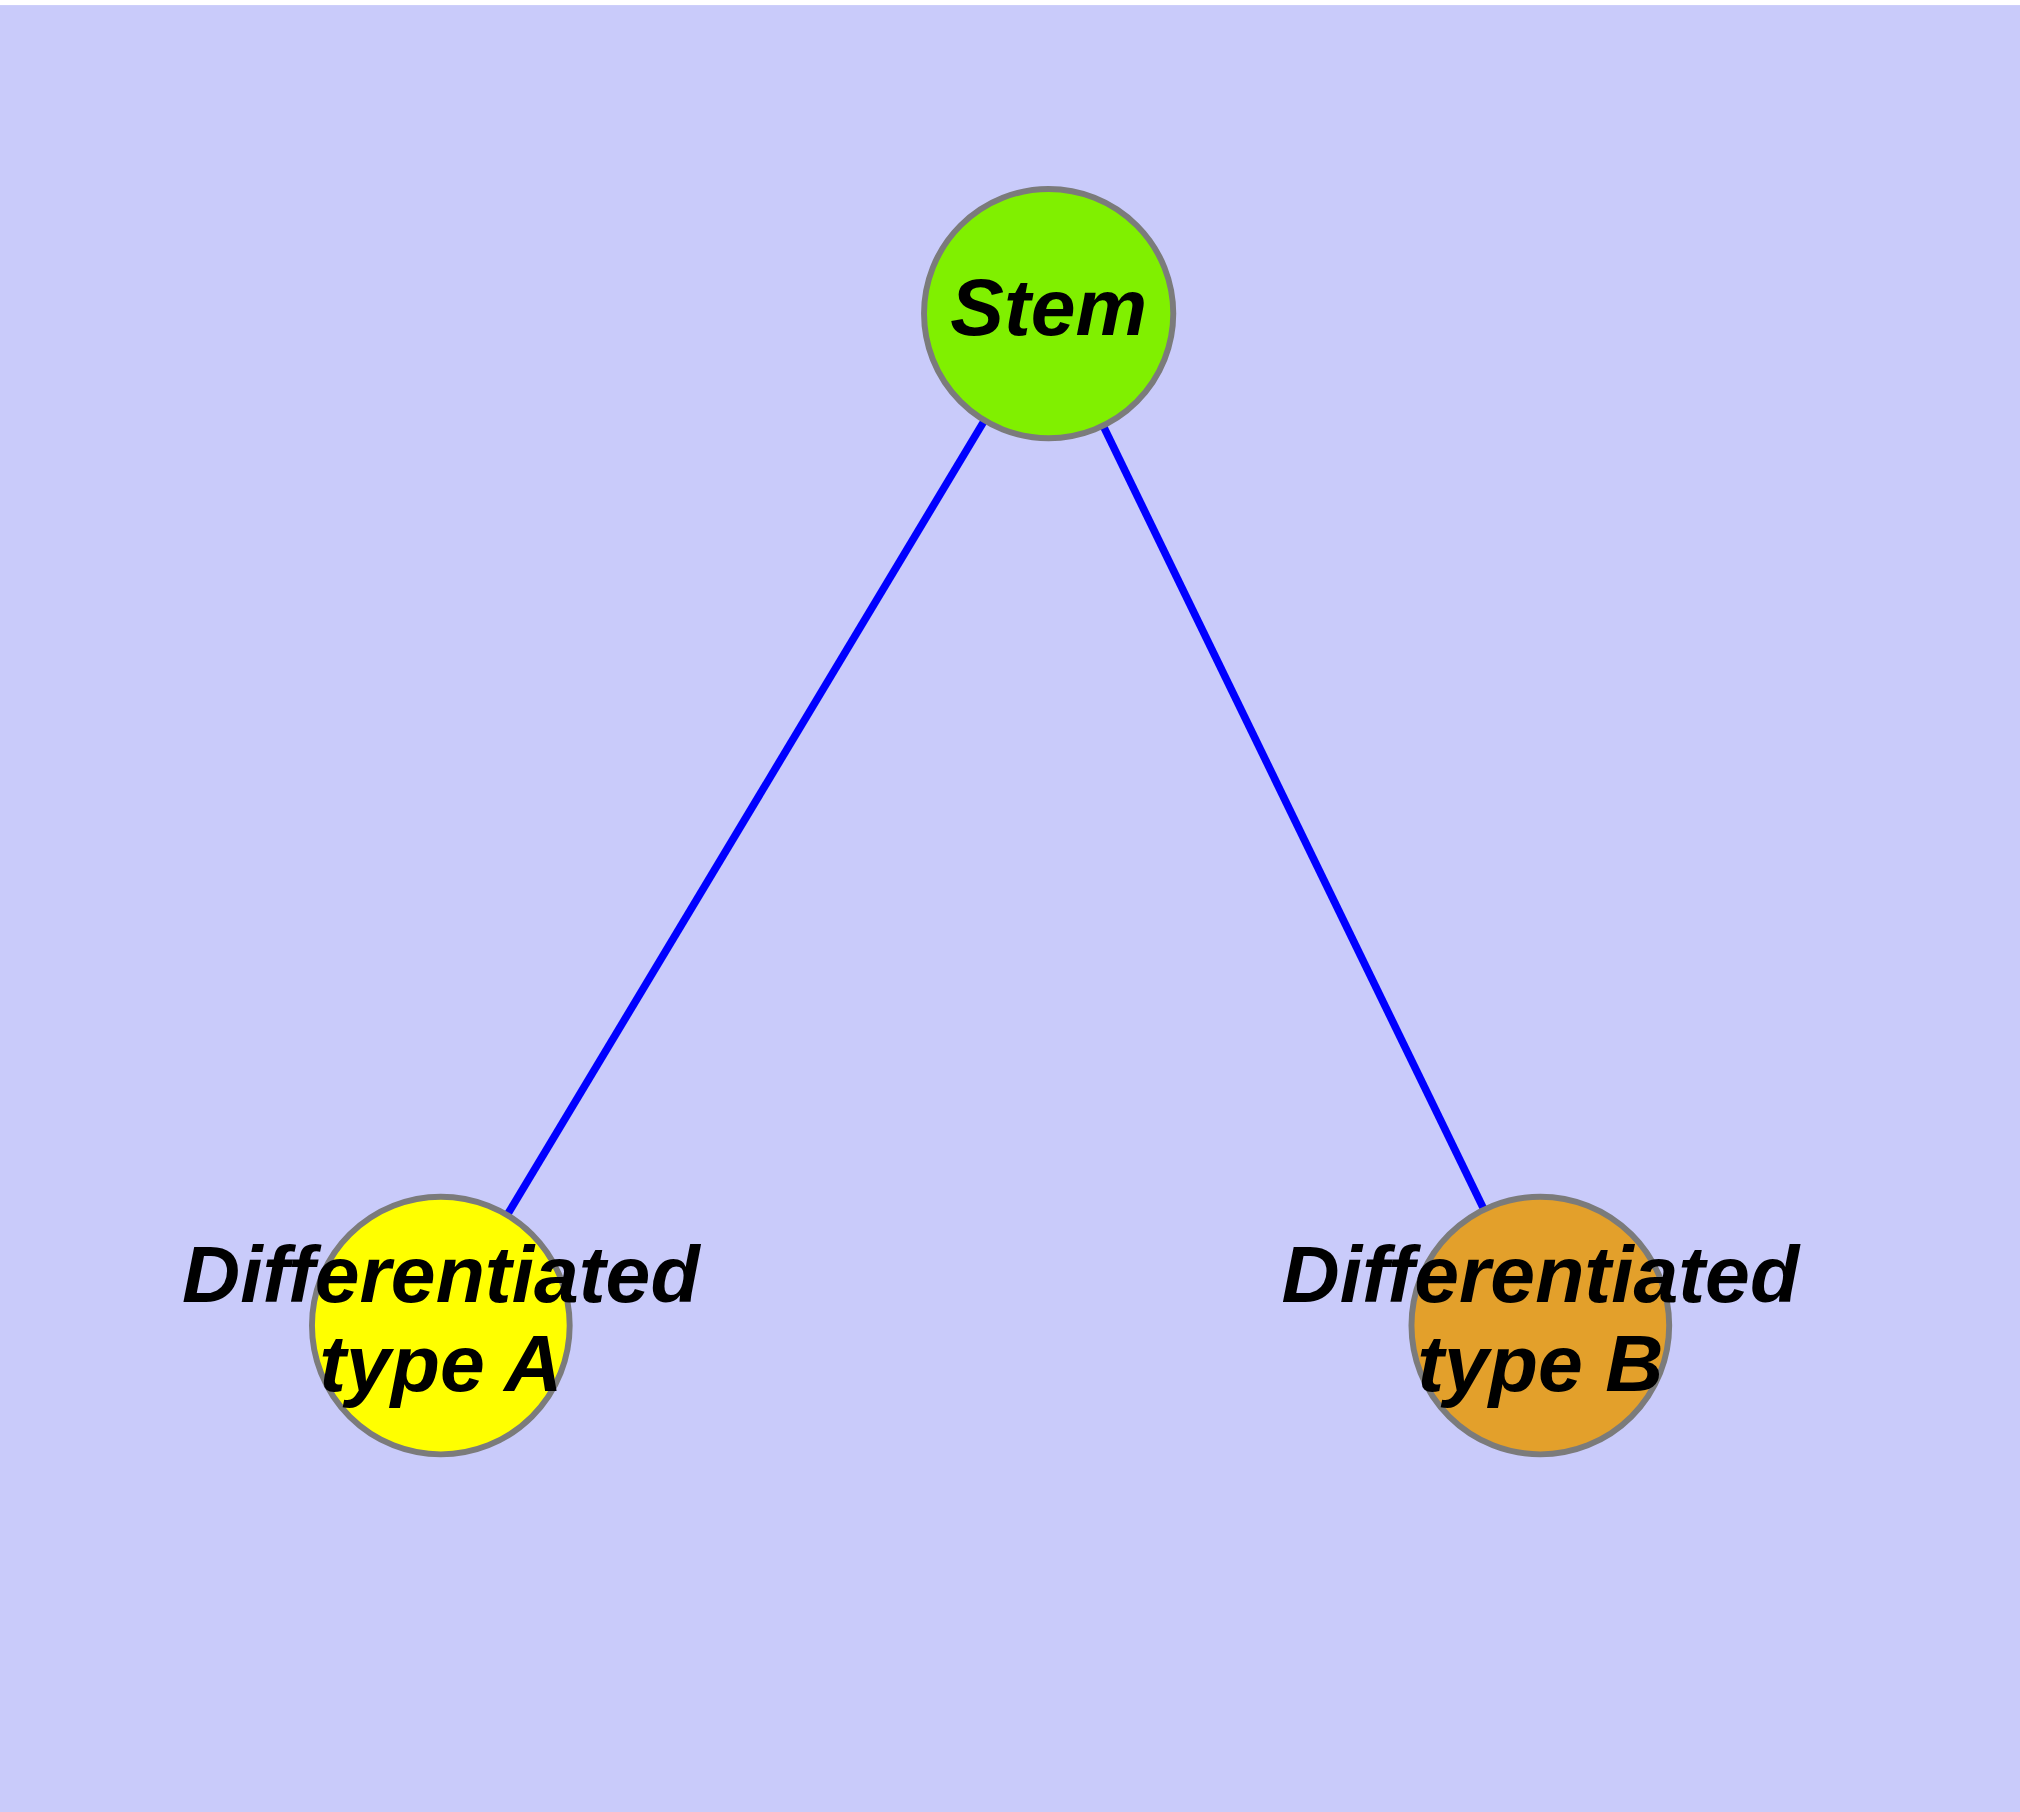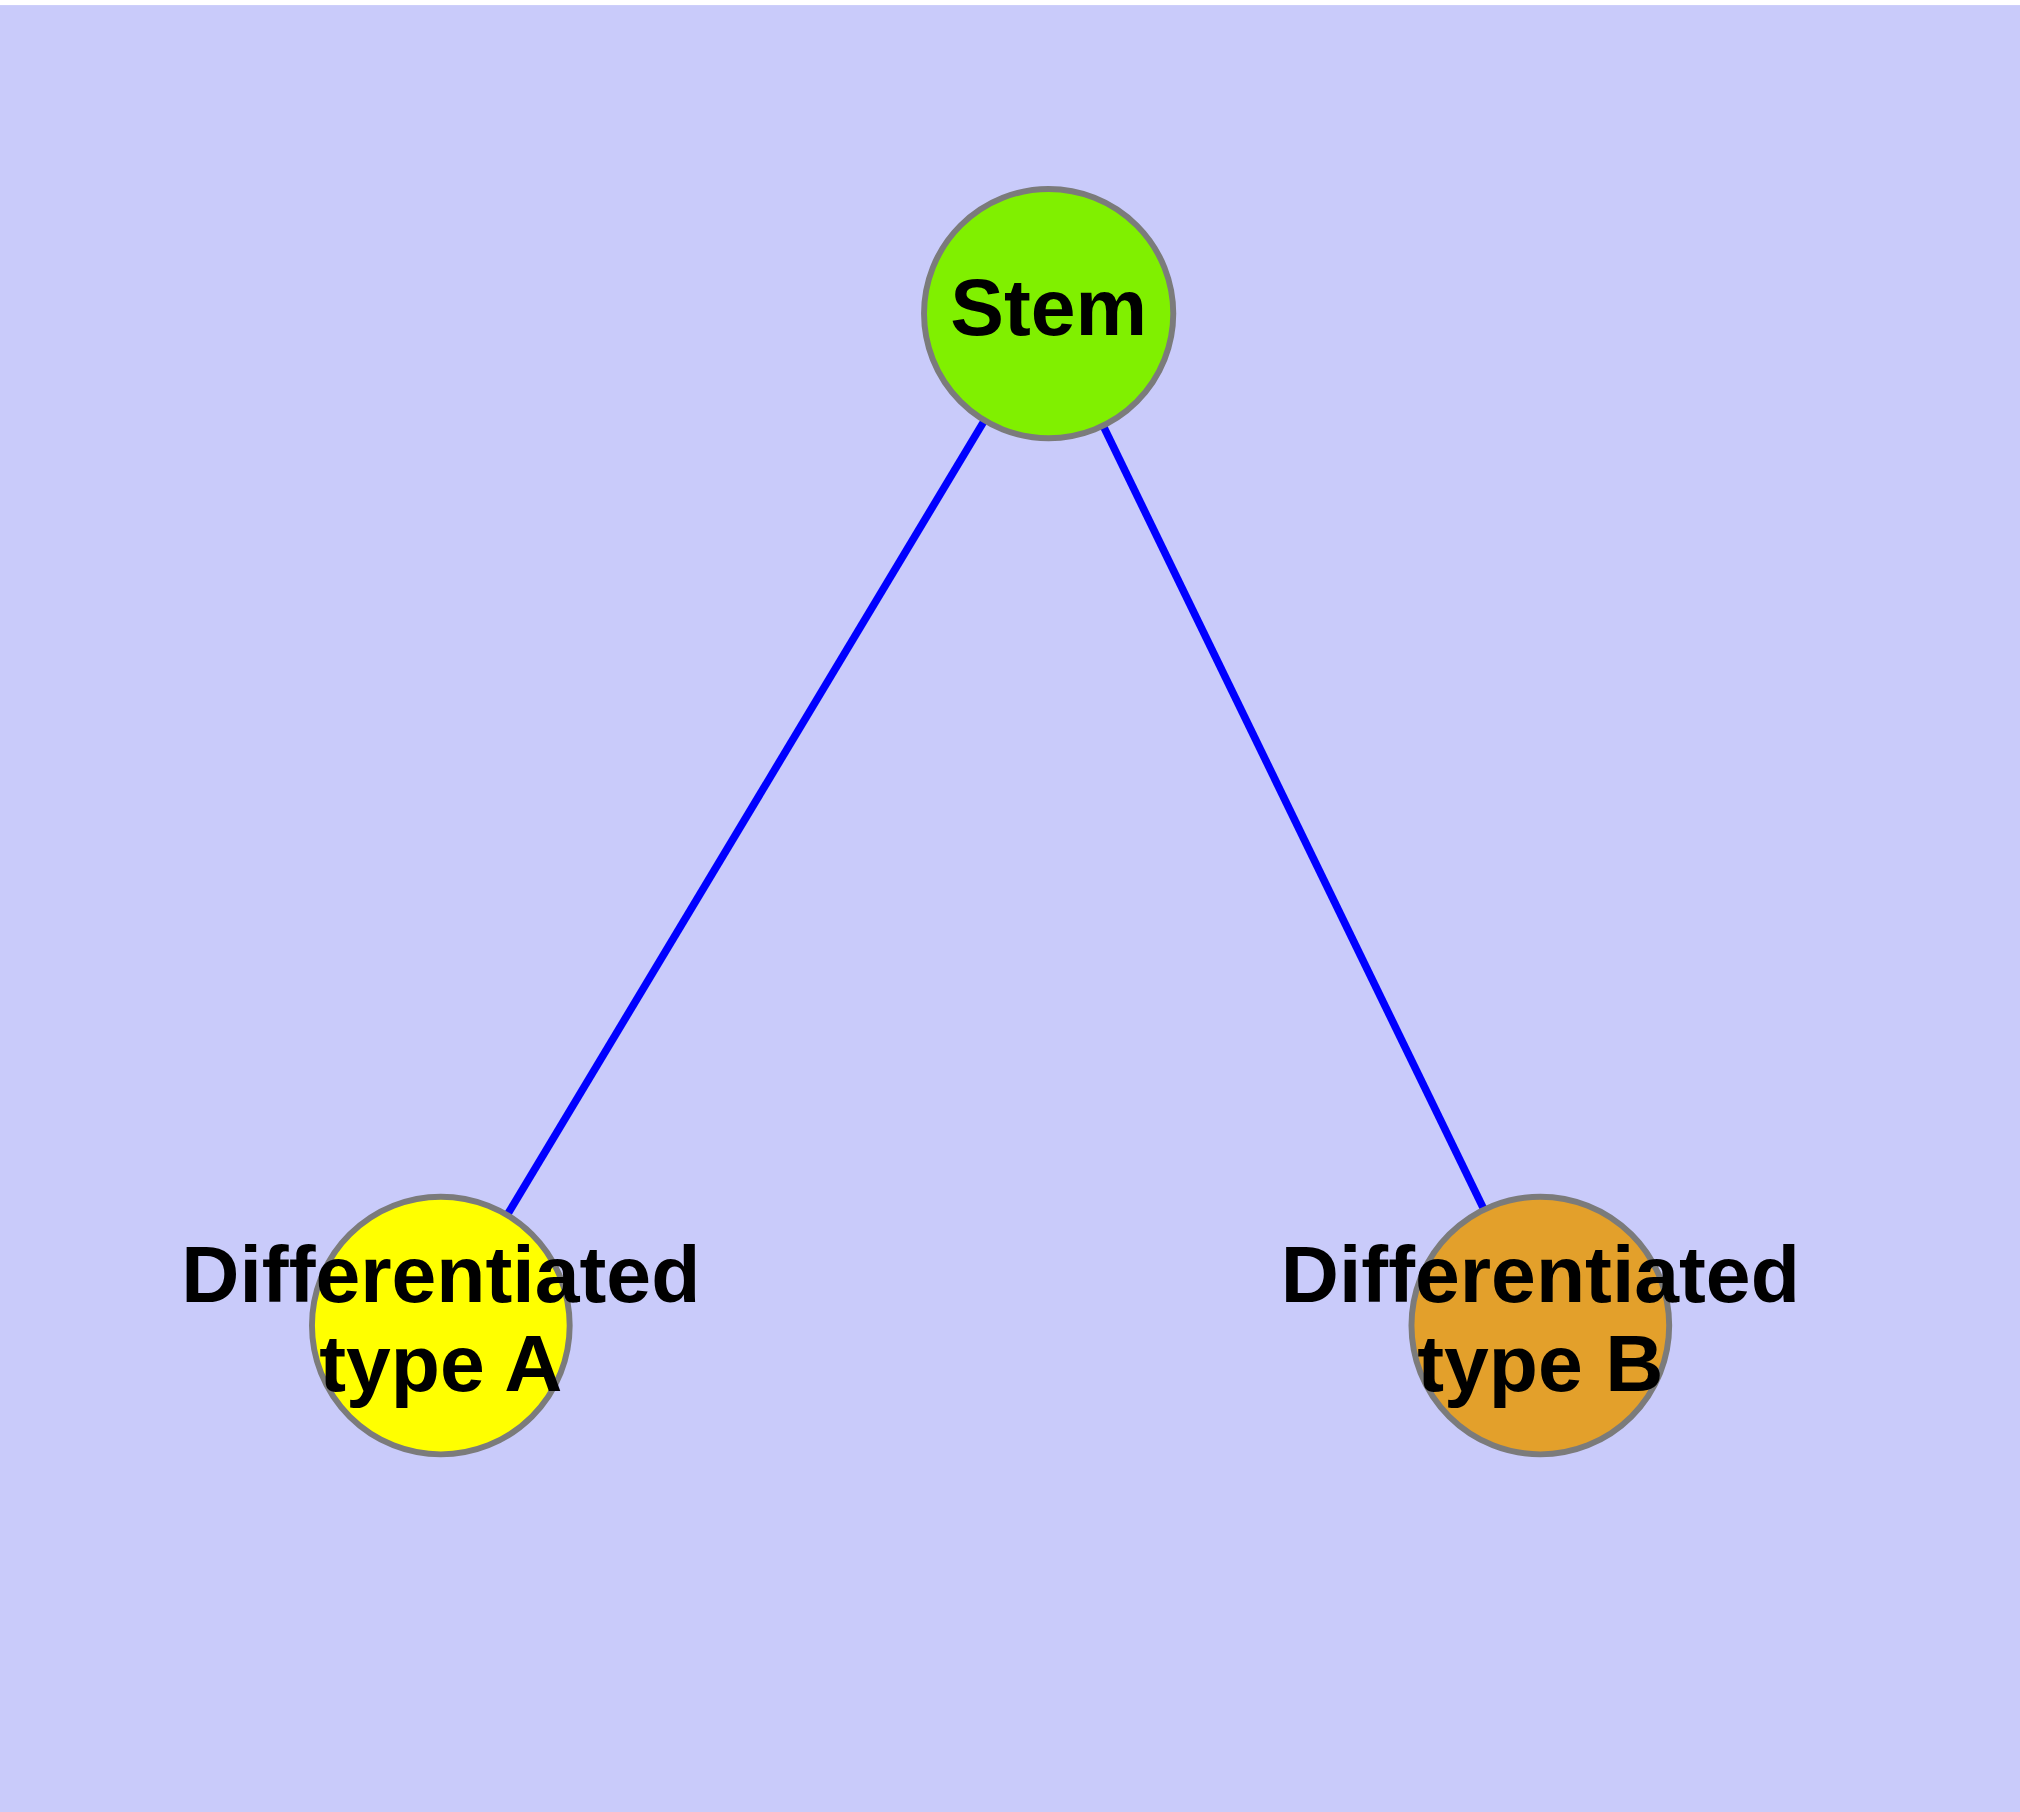--- a/index.html
+++ b/index.html
@@ -12,20 +12,21 @@
     width: 2021px;
     height: 1812px;
     overflow: hidden;
     font-family: "Liberation Sans", sans-serif;
   }
   #diagram-root {
     position: relative;
     width: 2021px;
     height: 1536px;
     background: #ffffff;
+    font-style: italic;
   }
   #graph-svg {
     position: absolute;
     left: 0;
     top: 0;
     width: 2021px;
     height: 1812px;
     display: block;
   }
   .node-label {

